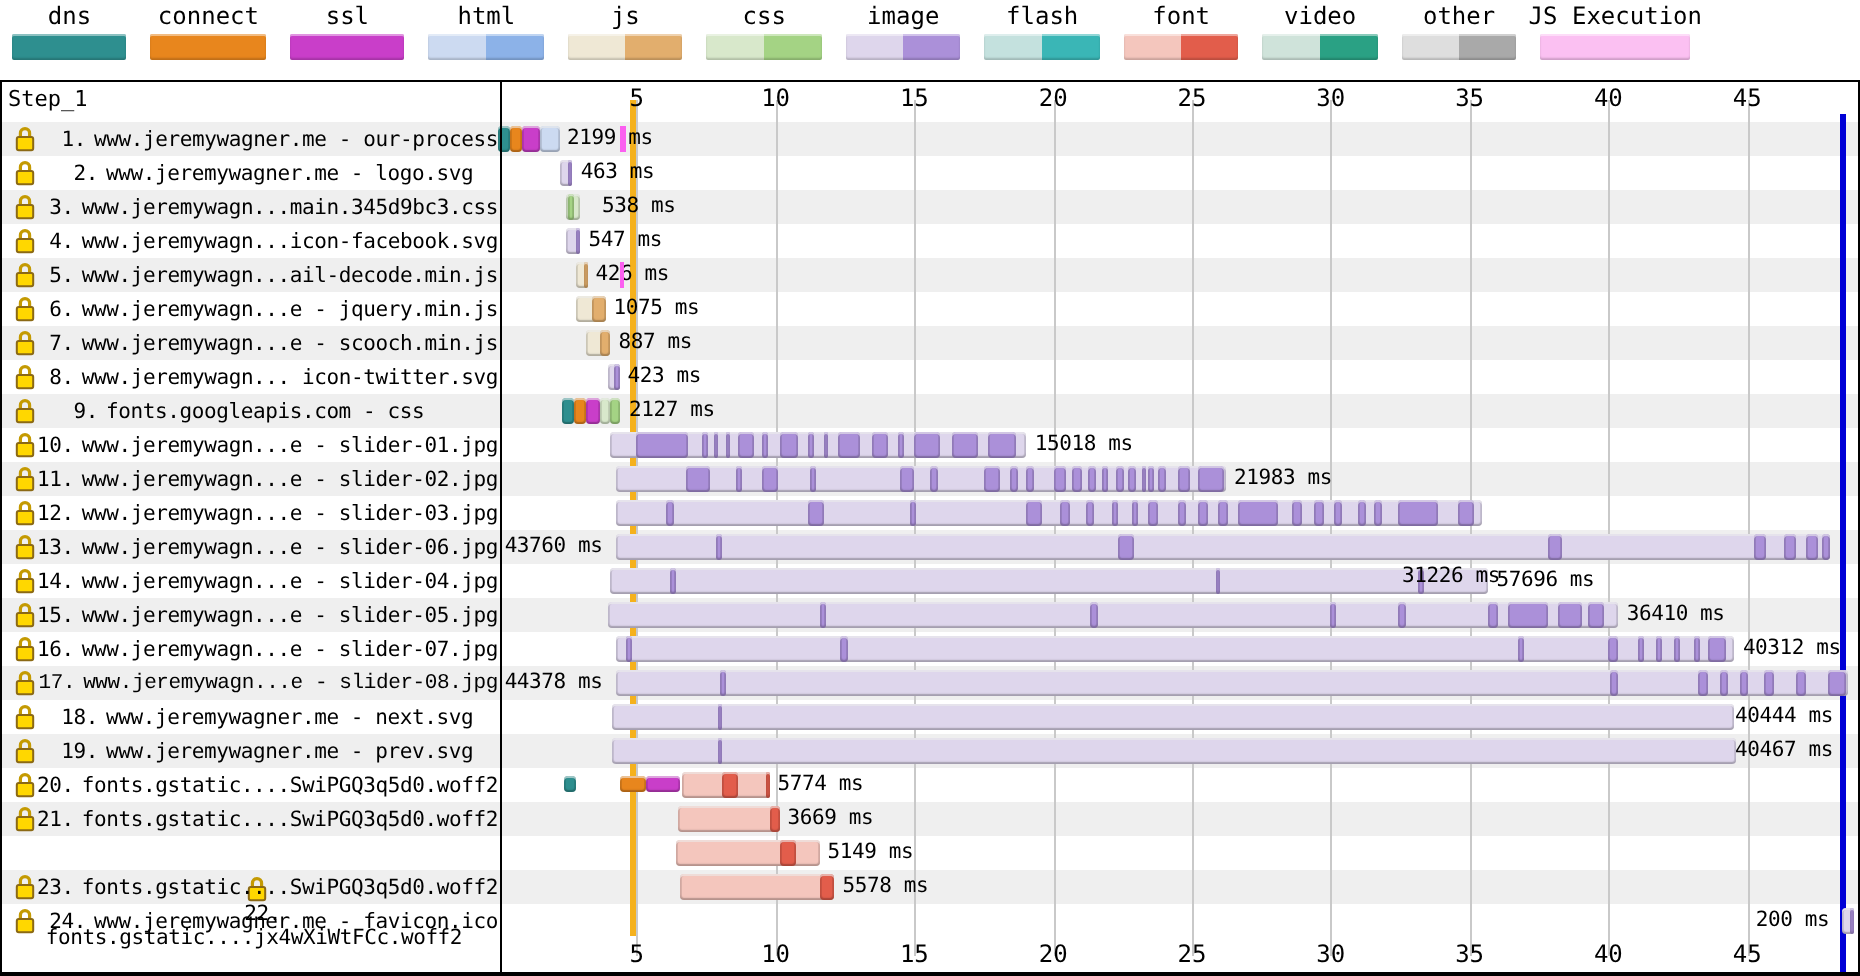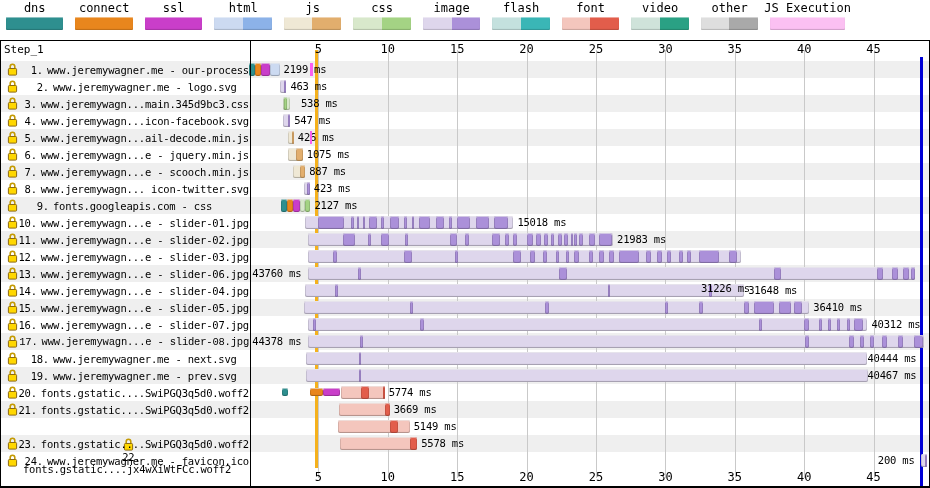--- a/index.html
+++ b/index.html
@@ -360,21 +360,21 @@
           <path d="M3.2 6 V3.6 A2.3 2.3 0 0 1 7.8 3.6 V6" stroke="#c49a02" stroke-width="1.6" fill="none"></path>
           <rect x="1.4" y="5.5" width="8.2" height="6.6" rx="1" fill="#ffd700" stroke="#8b6914"></rect>
         </svg>
         <span class="rnum">14.</span>
         <span class="rurl">www.jeremywagn...e - slider-04.jpg</span>
       </div>
       <div class="seg" style="left: 303.936px; width: 439.274px; top: 243px; background: rgb(222, 214, 236);"></div>
       <div class="seg" style="left: 333.917px; width: 2.9148px; top: 243px; background: rgb(171, 144, 217);"></div>
       <div class="seg" style="left: 606.52px; width: 2.9148px; top: 243px; background: rgb(171, 144, 217);"></div>
       <div class="seg" style="left: 708.4px; width: 2.9148px; top: 243px; background: rgb(171, 144, 217);"></div>
-      <div class="blabel" style="top: 243px; left: 747.211px;">31648 ms</div>
+      <div class="blabel" style="top: 243px; left: 747.211px;">57696 ms</div>
       <div class="rleft" style="top: 258px;">
         <svg class="lock" width="11" height="13" viewBox="0 0 11 13">
           <path d="M3.2 6 V3.6 A2.3 2.3 0 0 1 7.8 3.6 V6" stroke="#c49a02" stroke-width="1.6" fill="none"></path>
           <rect x="1.4" y="5.5" width="8.2" height="6.6" rx="1" fill="#ffd700" stroke="#8b6914"></rect>
         </svg>
         <span class="rnum">15.</span>
         <span class="rurl">www.jeremywagn...e - slider-05.jpg</span>
       </div>
       <div class="seg" style="left: 302.965px; width: 505.371px; top: 260px; background: rgb(222, 214, 236);"></div>
       <div class="seg" style="left: 408.73px; width: 3.0536px; top: 260px; background: rgb(171, 144, 217);"></div>

